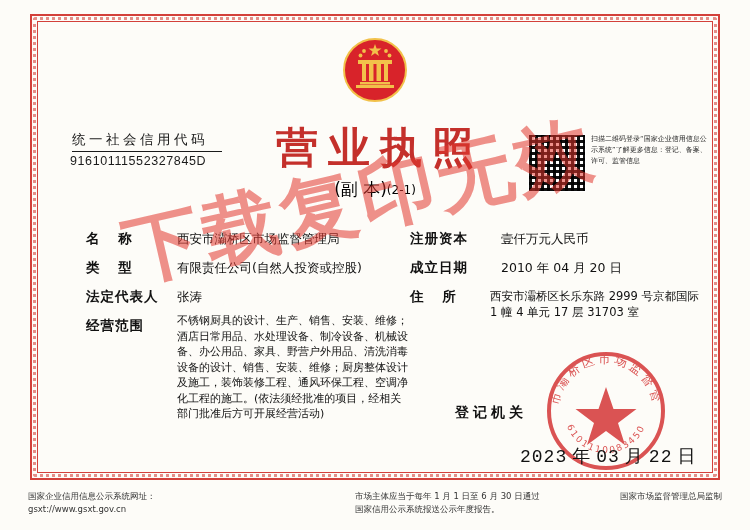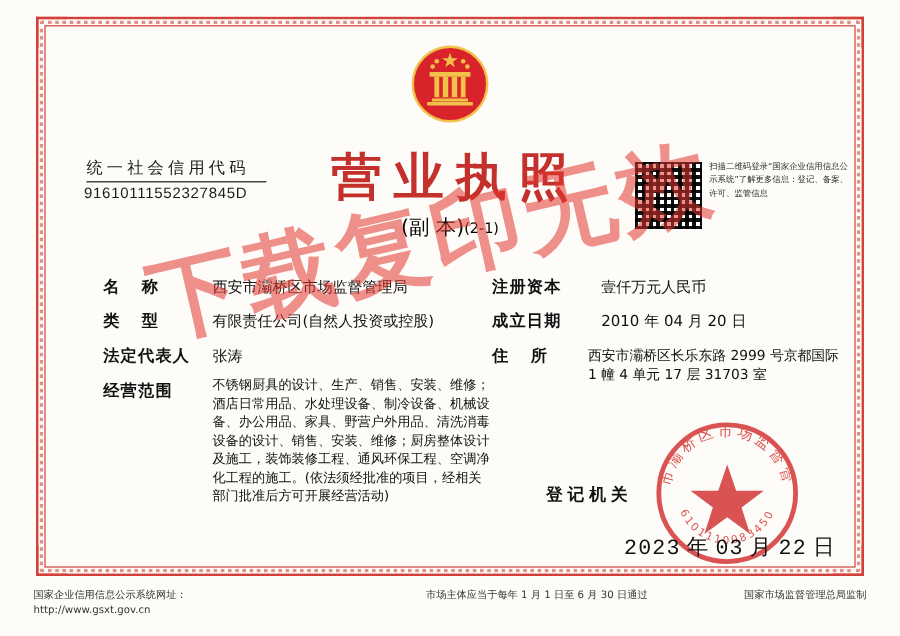--- a/index.html
+++ b/index.html
@@ -336,23 +336,24 @@
 
   <div class="issue-date">
     <span>2023</span><span class="g">年</span><span>03</span><span class="g">月</span><span>22</span><span class="g">日</span>
   </div>
 
   <div class="watermark">下载复印无效</div>
 
   <div class="footer">
     <div class="col-left">
       <div>国家企业信用信息公示系统网址：</div>
-      <div>http://www.gsxt.gov.cn</div>
+      <div>gsxt://www.gsxt.gov.cn</div>
     </div>
     <div class="col-mid">
       <div>市场主体应当于每年 1 月 1 日至 6 月 30 日通过</div>
+      <div>国家信用公示系统报送公示年度报告。</div>
     </div>
     <div class="col-right">
       <div>国家市场监督管理总局监制</div>
     </div>
   </div>
 
 </div>
 
 </body></html>

